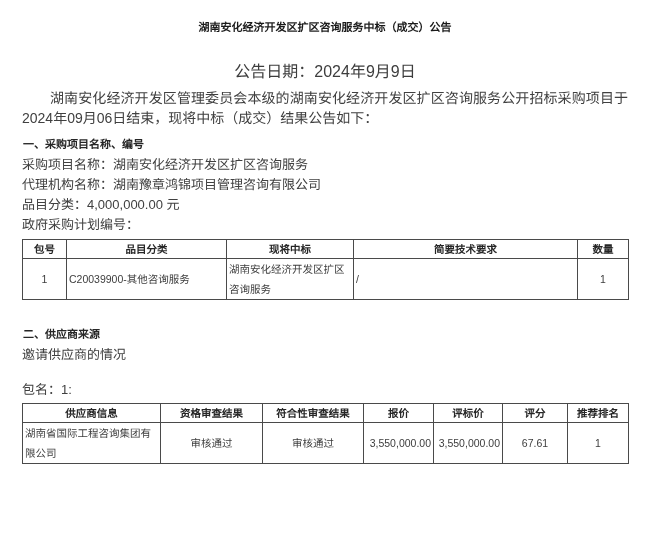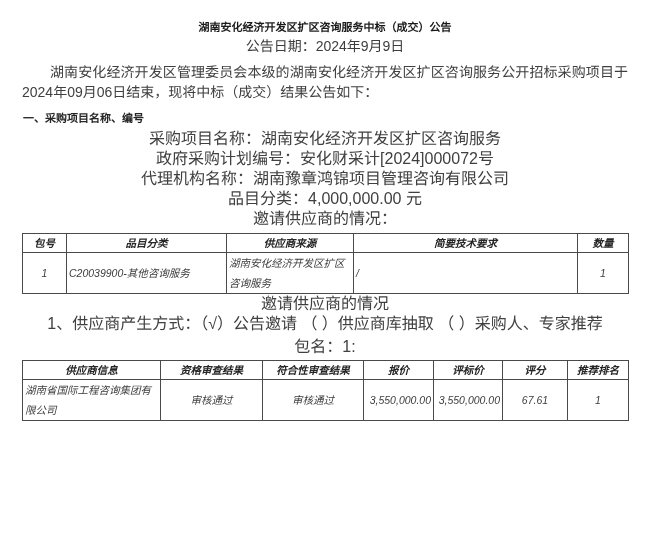--- a/index.html
+++ b/index.html
@@ -11,46 +11,46 @@
     -webkit-font-smoothing: antialiased;
   }
   .content { padding: 0 22px; }
 
   .doc-title {
     margin: 16px 0 0 0;
     font-size: 11px; line-height: 22px; font-weight: 700;
     text-align: center; color: #1a1a1a;
   }
   .date-line {
-    margin-top: 0;
-    font-size: 14px; line-height: 16px;
+    margin-top: 26px;
+    font-size: 16px; line-height: 16px;
     text-align: center; color: #3d3d3d;
   }
   .intro {
     margin: 8px 0 0 0;
     font-size: 14px; line-height: 20px;
     text-indent: 2em; text-align: justify;
   }
 
   .sec-heading {
     margin: 1px; font-size: 11px; line-height: 20px;
     font-weight: 700; color: #262626;
   }
   .sec1-heading { margin-top: 6px; }
   .sec2-heading { margin-top: 24px; }
   .sec3-heading { margin-top: 40px; }
 
   .line, .field-line {
-    margin: 0; font-size: 16px; line-height: 20px; text-align: center;
+    margin: 0; font-size: 13px; line-height: 20px;
   }
-  .pkg-line { margin-top: 3px; }
+  .pkg-line { margin-top: 15px; }
 
   table.grid {
     border-collapse: collapse; table-layout: fixed;
-    width: 606px; font-size: 10.5px; color: #3d3d3d; font-style: italic;
+    width: 606px; font-size: 10.5px; color: #3d3d3d;
   }
   table.grid th, table.grid td {
     border: 1px solid #4a4a4a;
     padding: 0 2px;
     overflow: hidden;
     word-break: break-all;
   }
   table.grid th {
     font-weight: 700; text-align: center;
     color: #262626; line-height: 17px; height: 18px;
@@ -70,55 +70,54 @@
 
   <h1 class="doc-title">湖南安化经济开发区扩区咨询服务中标（成交）公告</h1>
 
   <div class="date-line">公告日期：2024年9月9日</div>
 
   <p class="intro">湖南安化经济开发区管理委员会本级的湖南安化经济开发区扩区咨询服务公开招标采购项目于2024年09月06日结束，现将中标（成交）结果公告如下：</p>
 
   <h2 class="sec-heading sec1-heading">一、采购项目名称、编号</h2>
 
   <p class="field-line"><span>采购项目名称：</span><span>湖南安化经济开发区扩区咨询服务</span></p>
-  <p class="field-line"><span>政府采购计划编号：</span><span>安化财采计[2024]000072号</span></p>
   <p class="field-line"><span>代理机构名称：</span><span>湖南豫章鸿锦项目管理咨询有限公司</span></p>
   <p class="field-line"><span>品目分类：</span><span>4,000,000.00 元</span></p>
-  <p class="field-line"><span>邀请供应商的情况：</span><span></span></p>
+  <p class="field-line"><span>政府采购计划编号：</span><span></span></p>
 
   <table class="grid items-table">
     <colgroup>
       <col style="width:44px">
         <col style="width:160px">
         <col style="width:127px">
         <col style="width:224px">
         <col style="width:51px">
     </colgroup>
     <thead>
       <tr>
         <th>包号</th>
         <th>品目分类</th>
-        <th>供应商来源</th>
+        <th>现将中标</th>
         <th>简要技术要求</th>
         <th>数量</th>
       </tr>
     </thead>
     <tbody>
       <tr>
         <td class="ac">1</td>
         <td class="al">C20039900-其他咨询服务</td>
         <td class="al">湖南安化经济开发区扩区咨询服务</td>
         <td class="al">/</td>
         <td class="ac">1</td>
       </tr>
     </tbody>
   </table>
 
+  <h2 class="sec-heading sec2-heading">二、供应商来源</h2>
   <p class="line">邀请供应商的情况</p>
-  <p class="line">1、供应商产生方式：（√）公告邀请 （ ）供应商库抽取 （ ）采购人、专家推荐</p>
 
   <p class="line pkg-line">包名：1:</p>
 
   <table class="grid bids-table">
     <colgroup>
       <col style="width:138px">
         <col style="width:102px">
         <col style="width:101px">
         <col style="width:70px">
         <col style="width:69px">

